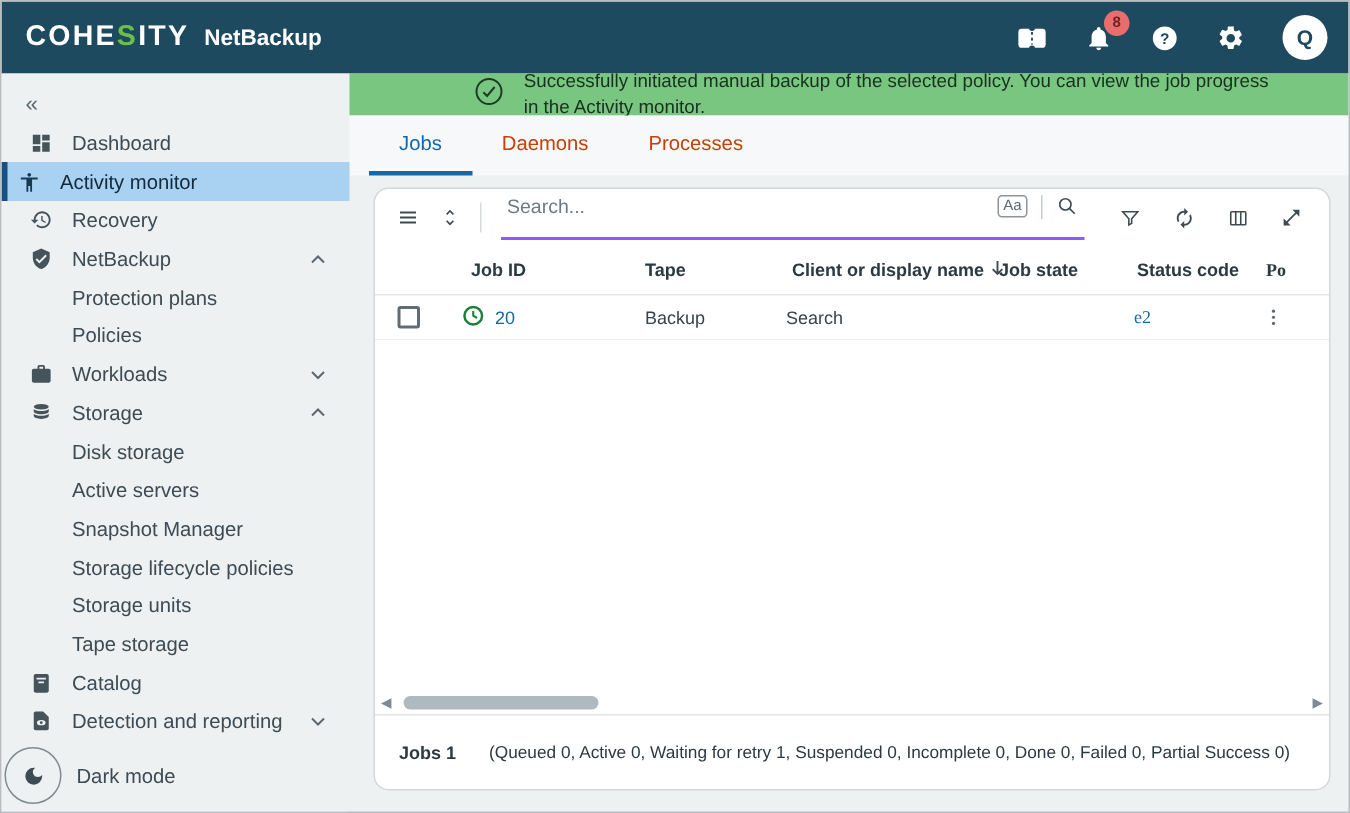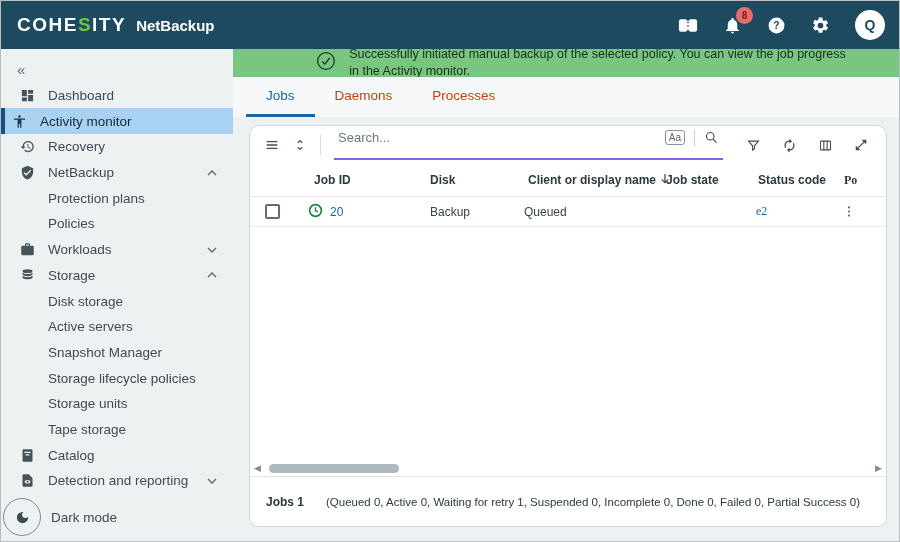--- a/index.html
+++ b/index.html
@@ -328,21 +328,21 @@
                   <svg width="14" height="14" viewBox="0 0 24 24" fill="#3e4b52">
                     <path d="M21 11V3h-8l3.29 3.29-10 10L3 13v8h8l-3.29-3.29 10-10L21 11z"></path>
                   </svg>
                 </span>
             </div>
           </div>
 
           <div class="grid-row thead">
             <div></div>
             <div class="c-pad20">Job ID</div>
-            <div class="c-pad20">Disk</div>
+            <div class="c-pad20">Tape</div>
             <div class="c-pad20 hdr-client">
               <span>Client or display name</span>
               <span><svg width="10" height="11" viewBox="0 0 10 12">
                     <path d="M5 1v9M1.5 7L5 10.5 8.5 7" fill="none" stroke="#3e4b52" stroke-width="1.4"></path>
                   </svg></span>
             </div>
             <div class="c-pad16">Job state</div>
             <div class="c-pad14">Status code</div>
             <div class="c-pad12">Po</div>
             <div></div>
@@ -353,21 +353,21 @@
                 <span class="chk" style="display:block"></span>
               </div>
             <div class="jobid-cell">
               <span><svg width="15" height="15" viewBox="0 0 24 24">
                     <circle cx="12" cy="12" r="9.4" fill="none" stroke="#188038" stroke-width="2.6"></circle>
                     <path d="M12 6.8V12l4 2.4" fill="none" stroke="#188038" stroke-width="2.2"></path>
                   </svg></span>
               <span class="link">20</span>
             </div>
             <div class="c-pad20">Backup</div>
-            <div class="c-pad16">Queued</div>
+            <div class="c-pad16">Search</div>
             <div class="c-pad14"></div>
             <div class="c-pad12 link">e2</div>
             <div class="kebab">
                 <svg width="14" height="15" viewBox="0 0 24 24" fill="#5a666d">
                   <circle cx="12" cy="5" r="1.8"></circle>
                   <circle cx="12" cy="12" r="1.8"></circle>
                   <circle cx="12" cy="19" r="1.8"></circle>
                 </svg>
               </div>
           </div>

